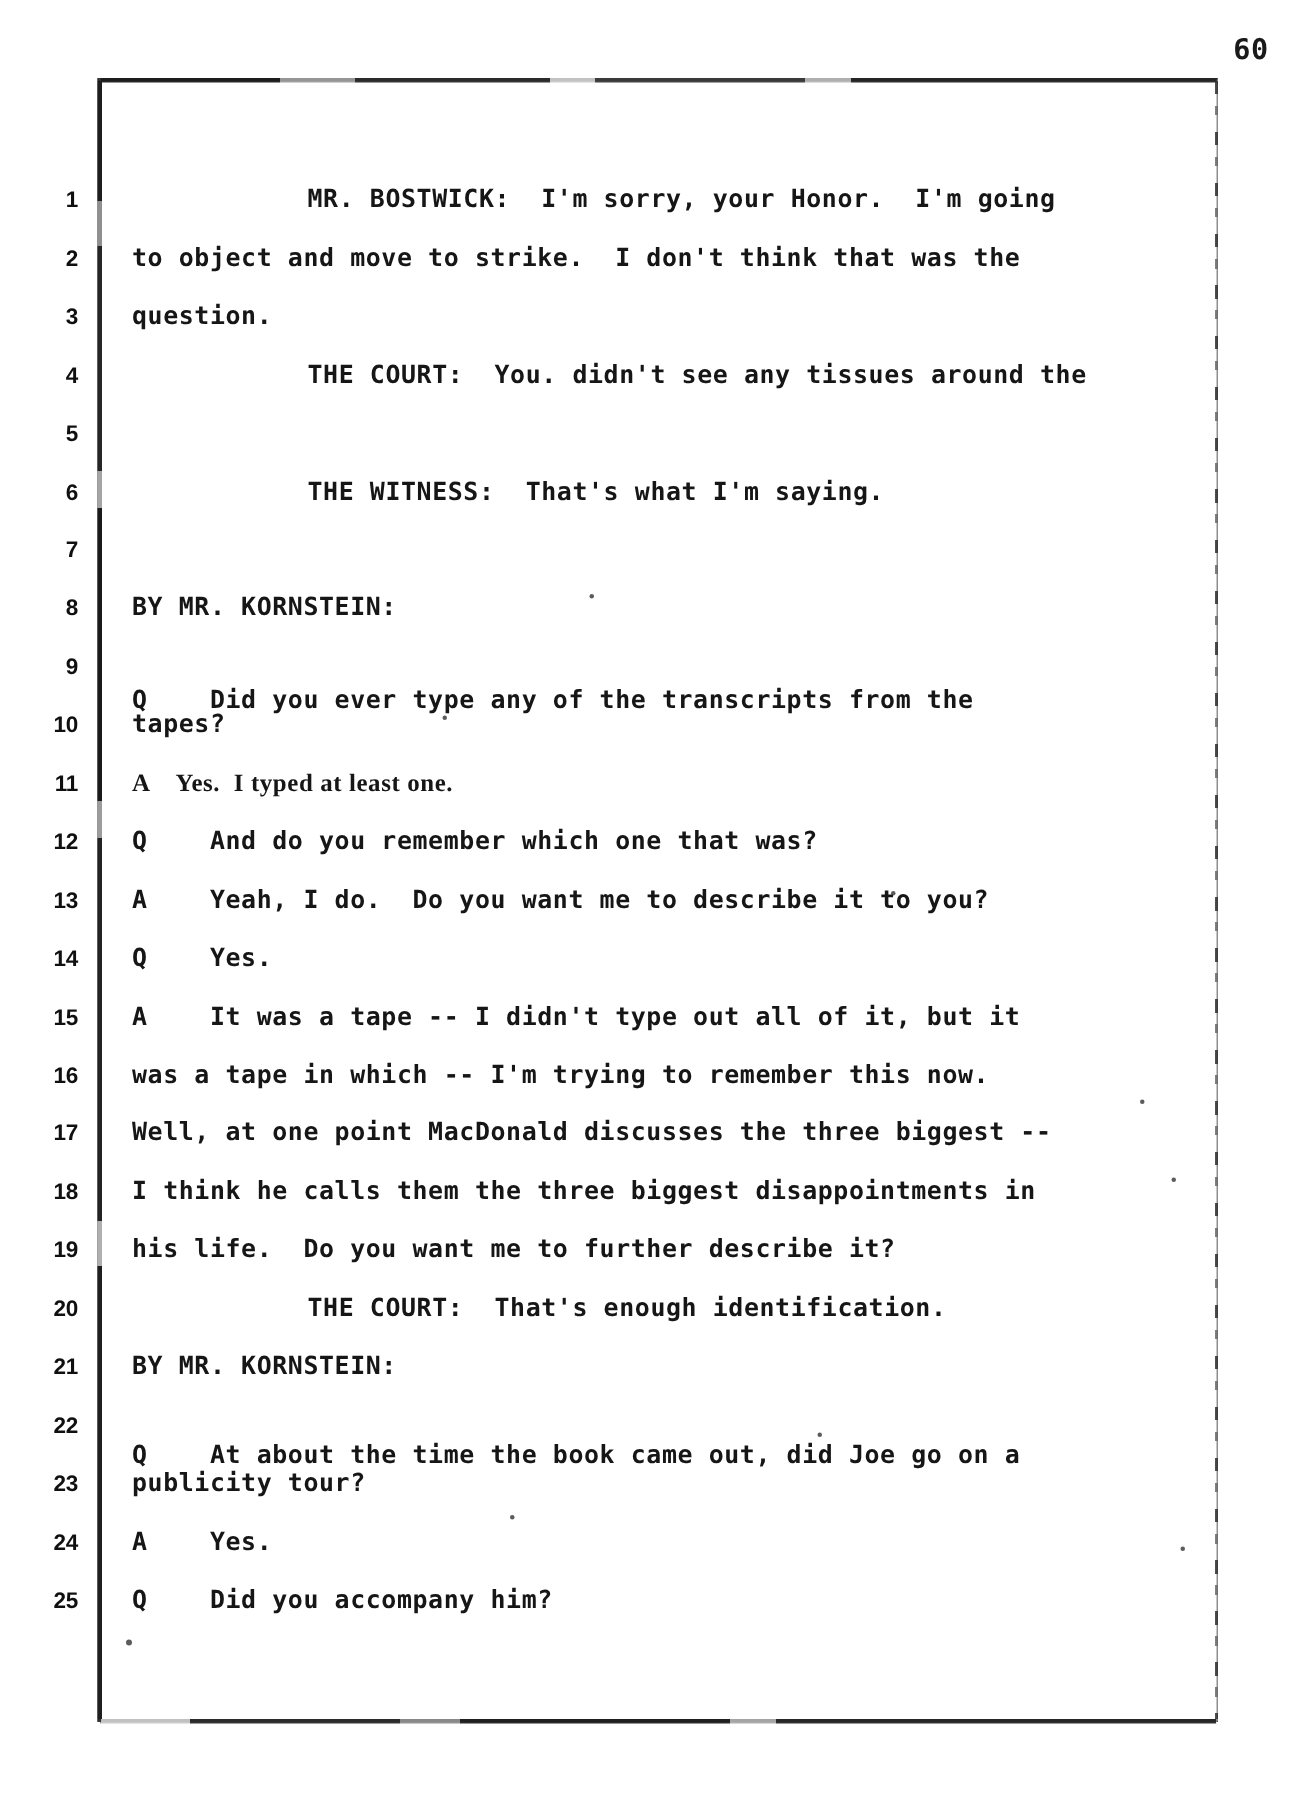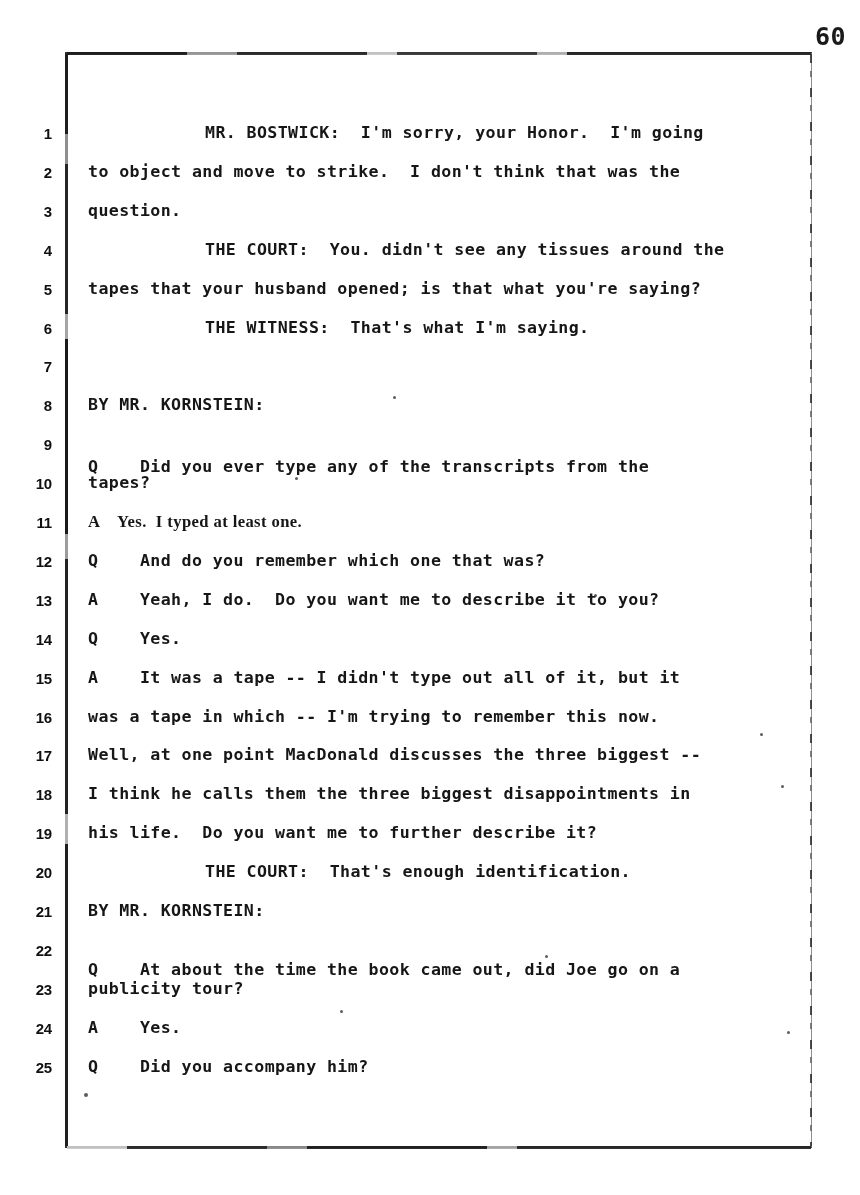--- a/index.html
+++ b/index.html
@@ -105,21 +105,21 @@
         #b0b0b0 760px, #b0b0b0 790px,
         #1f1f1f 790px, #1f1f1f 1092px);
   }
 
   
   .page-number {
     position: absolute;
     right: 14px;
     top: 22px;
     font-family: "DejaVu Sans Mono", "Liberation Mono", monospace;
-    font-size: 25px;
+    font-size: 19px;
     font-weight: 700;
     color: #1a1a1a;
     letter-spacing: .5px;
   }
 
   
   .gutter {
     position: absolute;
     left: 0px;
     top: 52px;
@@ -209,21 +209,20 @@
       <div class="line-no" style="top: 928.8px;">23</div>
       <div class="line-no" style="top: 967.7px;">24</div>
       <div class="line-no" style="top: 1006.6px;">25</div>
     </div>
 
   <div class="body-text" id="body-text">
       <div class="tline indent" style="top: 71px;">MR. BOSTWICK:  I'm sorry, your Honor.  I'm going</div>
       <div class="tline plain" style="top: 109.9px;">to object and move to strike.  I don't think that was the</div>
       <div class="tline plain" style="top: 148.8px;">question.</div>
       <div class="tline indent" style="top: 187.7px;">THE COURT:  You. didn't see any tissues around the</div>
-      <div class="tline plain" style="top: 226.6px;">tapes that your husband opened; is that what you're saying?</div>
       <div class="tline indent" style="top: 265.5px;">THE WITNESS:  That's what I'm saying.</div>
       <div class="tline plain" style="top: 343.3px;">BY MR. KORNSTEIN:</div>
       <div class="tline plain" style="top: 405px;">Q    Did you ever type any of the transcripts from the</div>
       <div class="tline plain" style="top: 421.1px;">tapes?</div>
       <div class="tline plain" style="top: 460px; font-family: Liberation Serif, serif;">A    Yes.  I typed at least one.</div>
       <div class="tline plain" style="top: 498.9px;">Q    And do you remember which one that was?</div>
       <div class="tline plain" style="top: 537.8px;">A    Yeah, I do.  Do you want me to describe it to you?</div>
       <div class="tline plain" style="top: 576.7px;">Q    Yes.</div>
       <div class="tline plain" style="top: 615.6px;">A    It was a tape -- I didn't type out all of it, but it</div>
       <div class="tline plain" style="top: 654.5px;">was a tape in which -- I'm trying to remember this now.</div>

